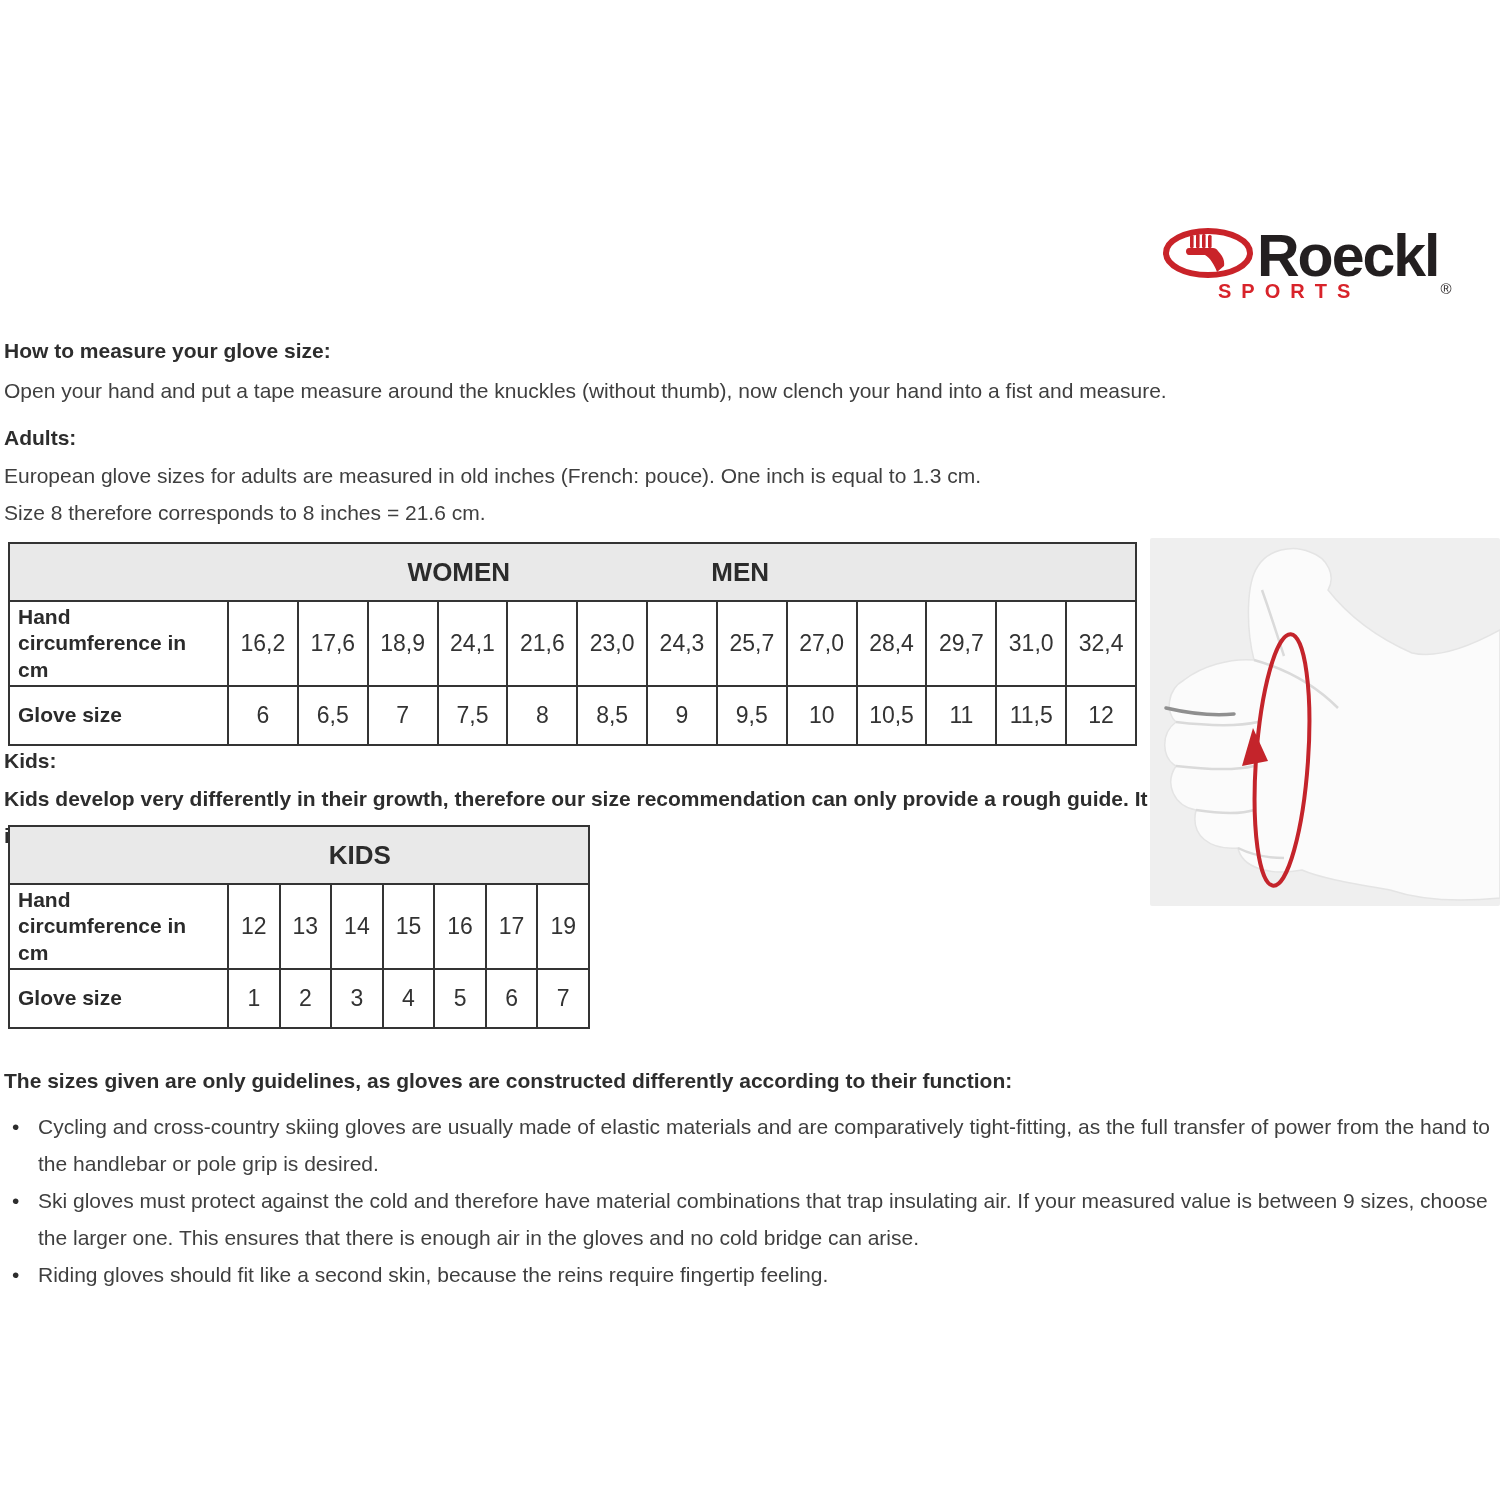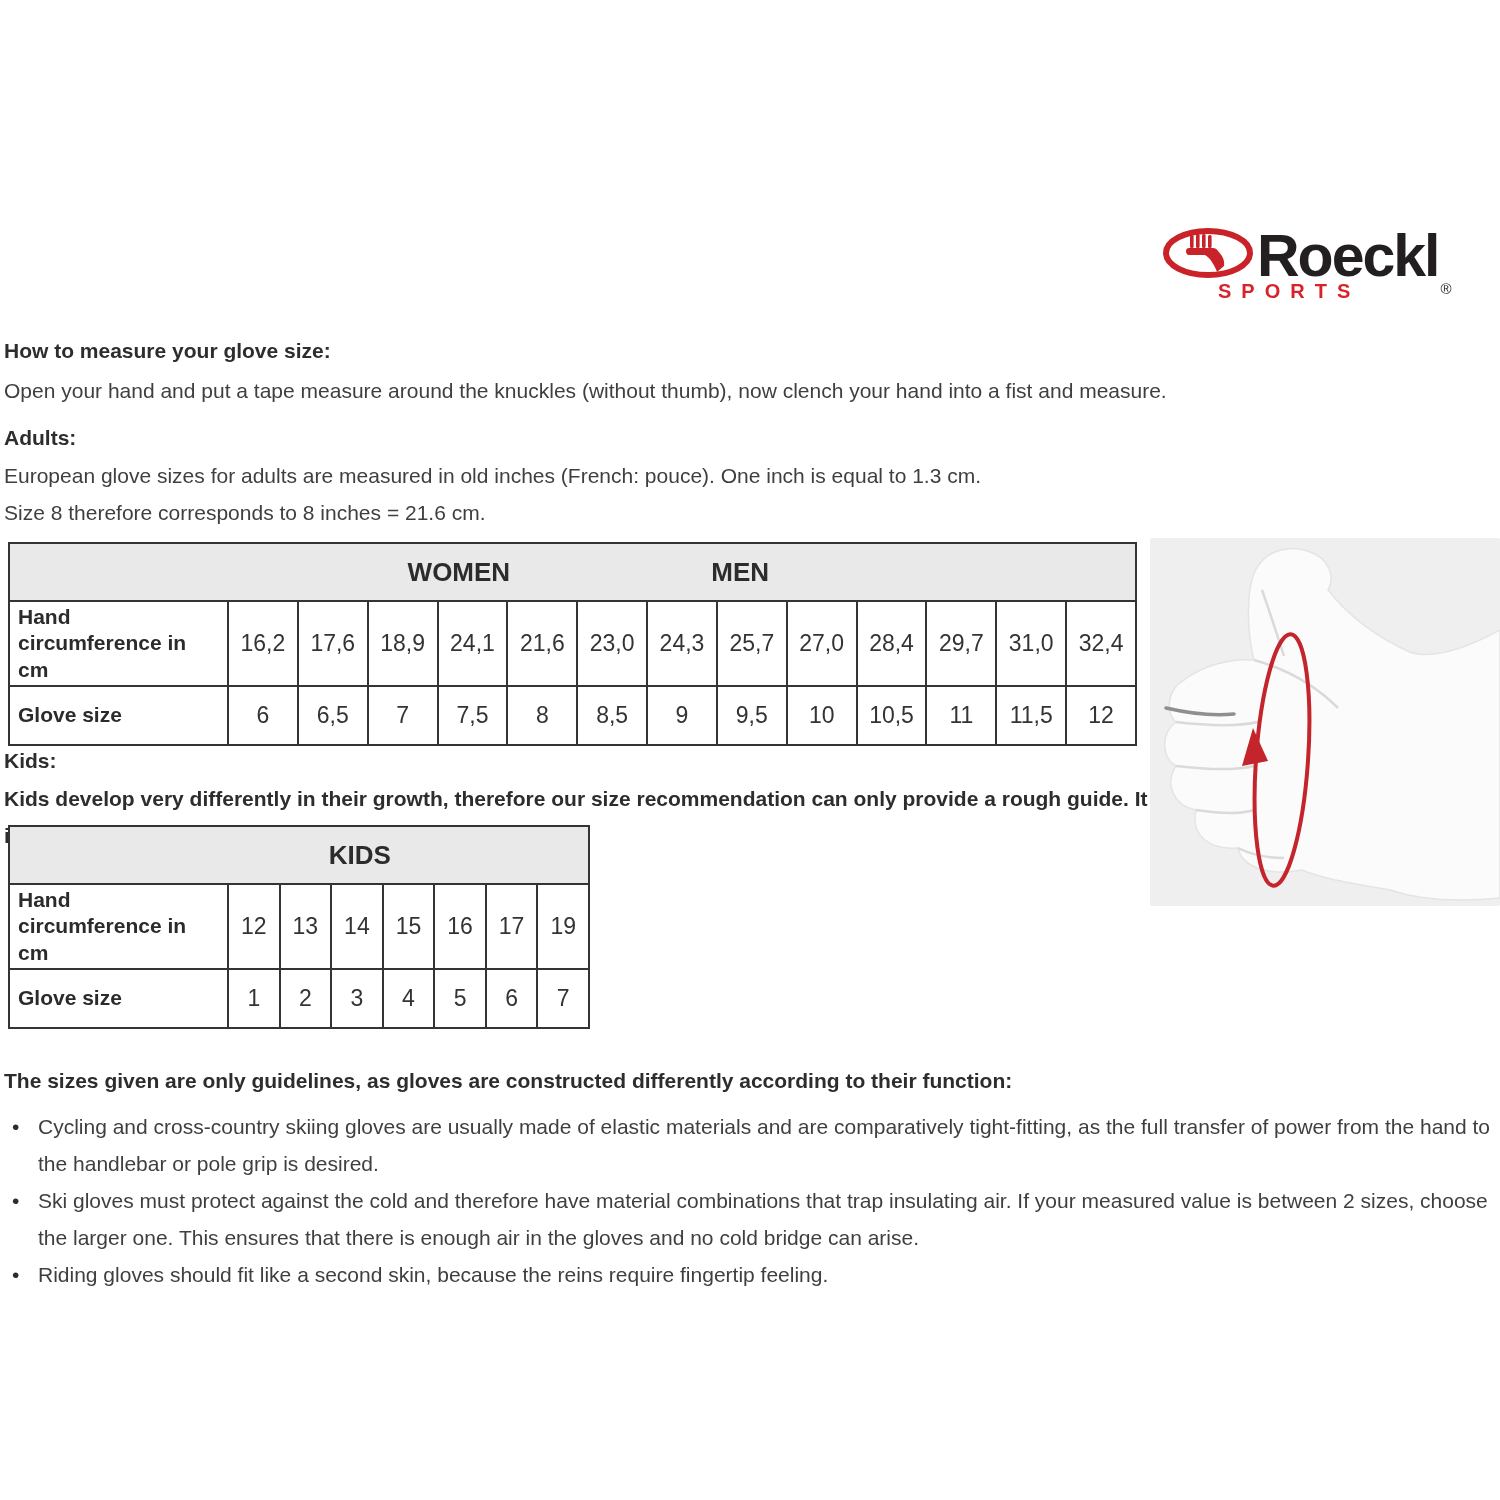--- a/index.html
+++ b/index.html
@@ -202,21 +202,21 @@
   </table>
 
   <div class="h2 pos-guide-h">The sizes given are only guidelines, as gloves are constructed differently according to their function:</div>
   <div class="bullets">
     <div class="li">
       <span class="dot">•</span>
       <span class="btext">Cycling and cross-country skiing gloves are usually made of elastic materials and are comparatively tight-fitting, as the full transfer of power from the hand to the handlebar or pole grip is desired.</span>
     </div>
     <div class="li">
       <span class="dot">•</span>
-      <span class="btext">Ski gloves must protect against the cold and therefore have material combinations that trap insulating air. If your measured value is between 2 sizes, choose the larger one. This ensures that there is enough air in the gloves and no cold bridge can arise.</span>
+      <span class="btext">Ski gloves must protect against the cold and therefore have material combinations that trap insulating air. If your measured value is between 9 sizes, choose the larger one. This ensures that there is enough air in the gloves and no cold bridge can arise.</span>
     </div>
     <div class="li">
       <span class="dot">•</span>
       <span class="btext">Riding gloves should fit like a second skin, because the reins require fingertip feeling.</span>
     </div>
   </div>
 
 </div>
 
 </body></html>

